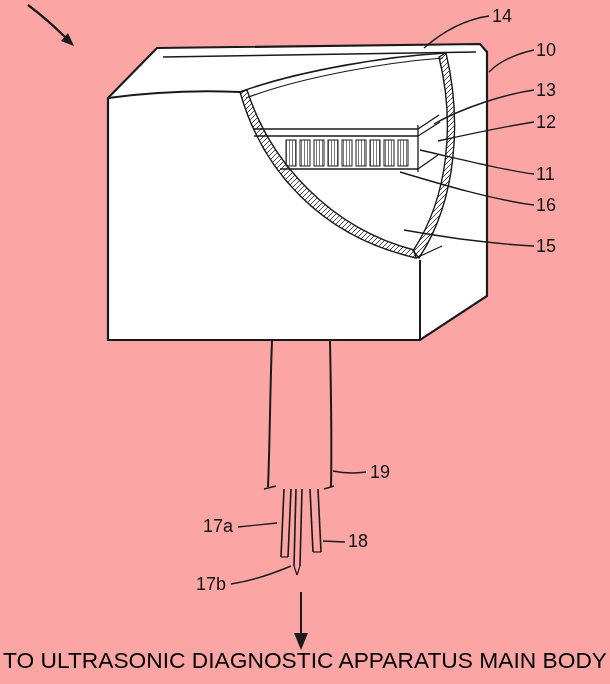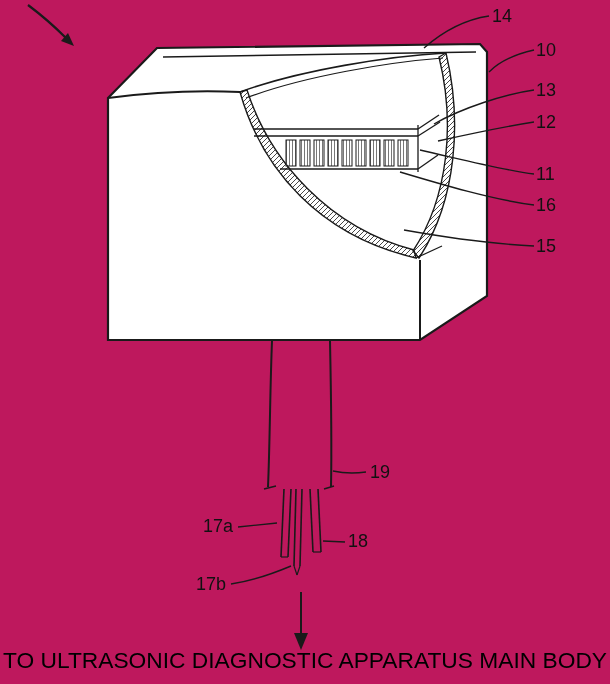--- a/index.html
+++ b/index.html
@@ -1,19 +1,19 @@
 <!DOCTYPE html>
 <html><head>
 <meta charset="utf-8">
 <style>
   html,body{margin:0;padding:0;background:#ffffff;}
   .stage{
     position:relative;
     width:610px;height:684px;
-    background:#be185d;
+    background:#fca5a5;
     overflow:hidden;
     font-family:"Liberation Sans", sans-serif;
   }
   svg{position:absolute;left:0;top:0;}
   .ref-label{
     font-family:"Liberation Sans", sans-serif;
     font-size:18px;
     fill:#111111;
   }
   .caption-text{

